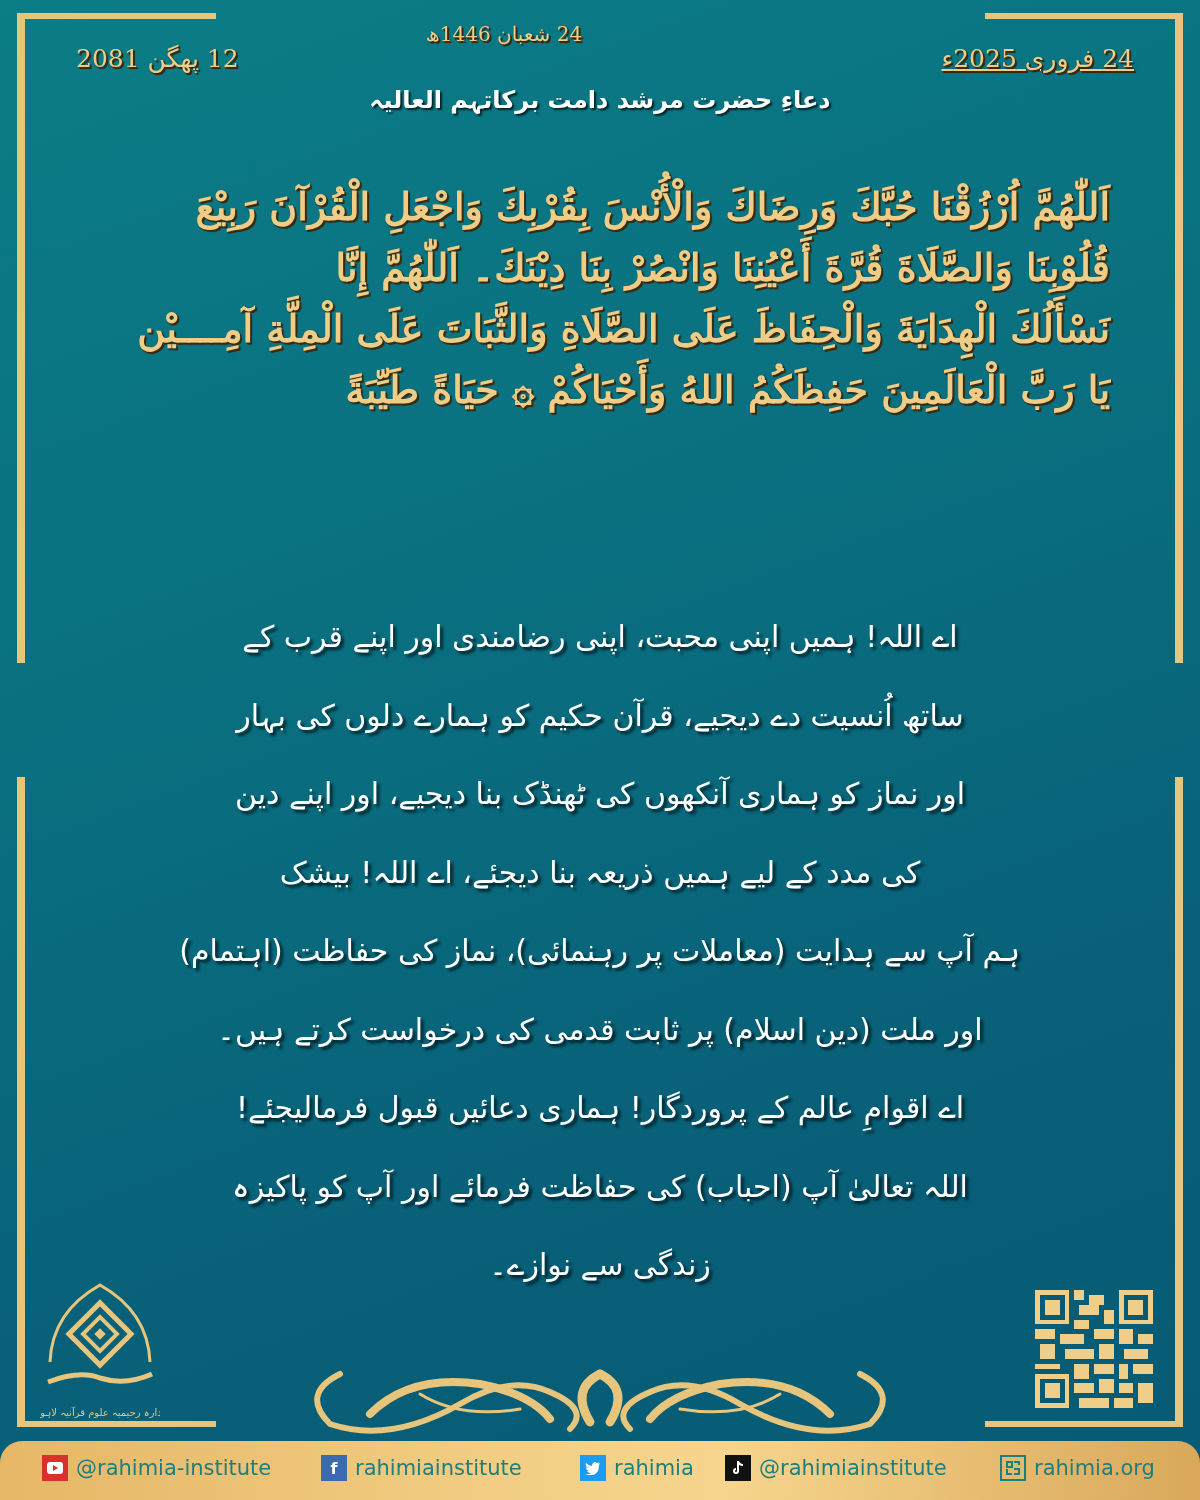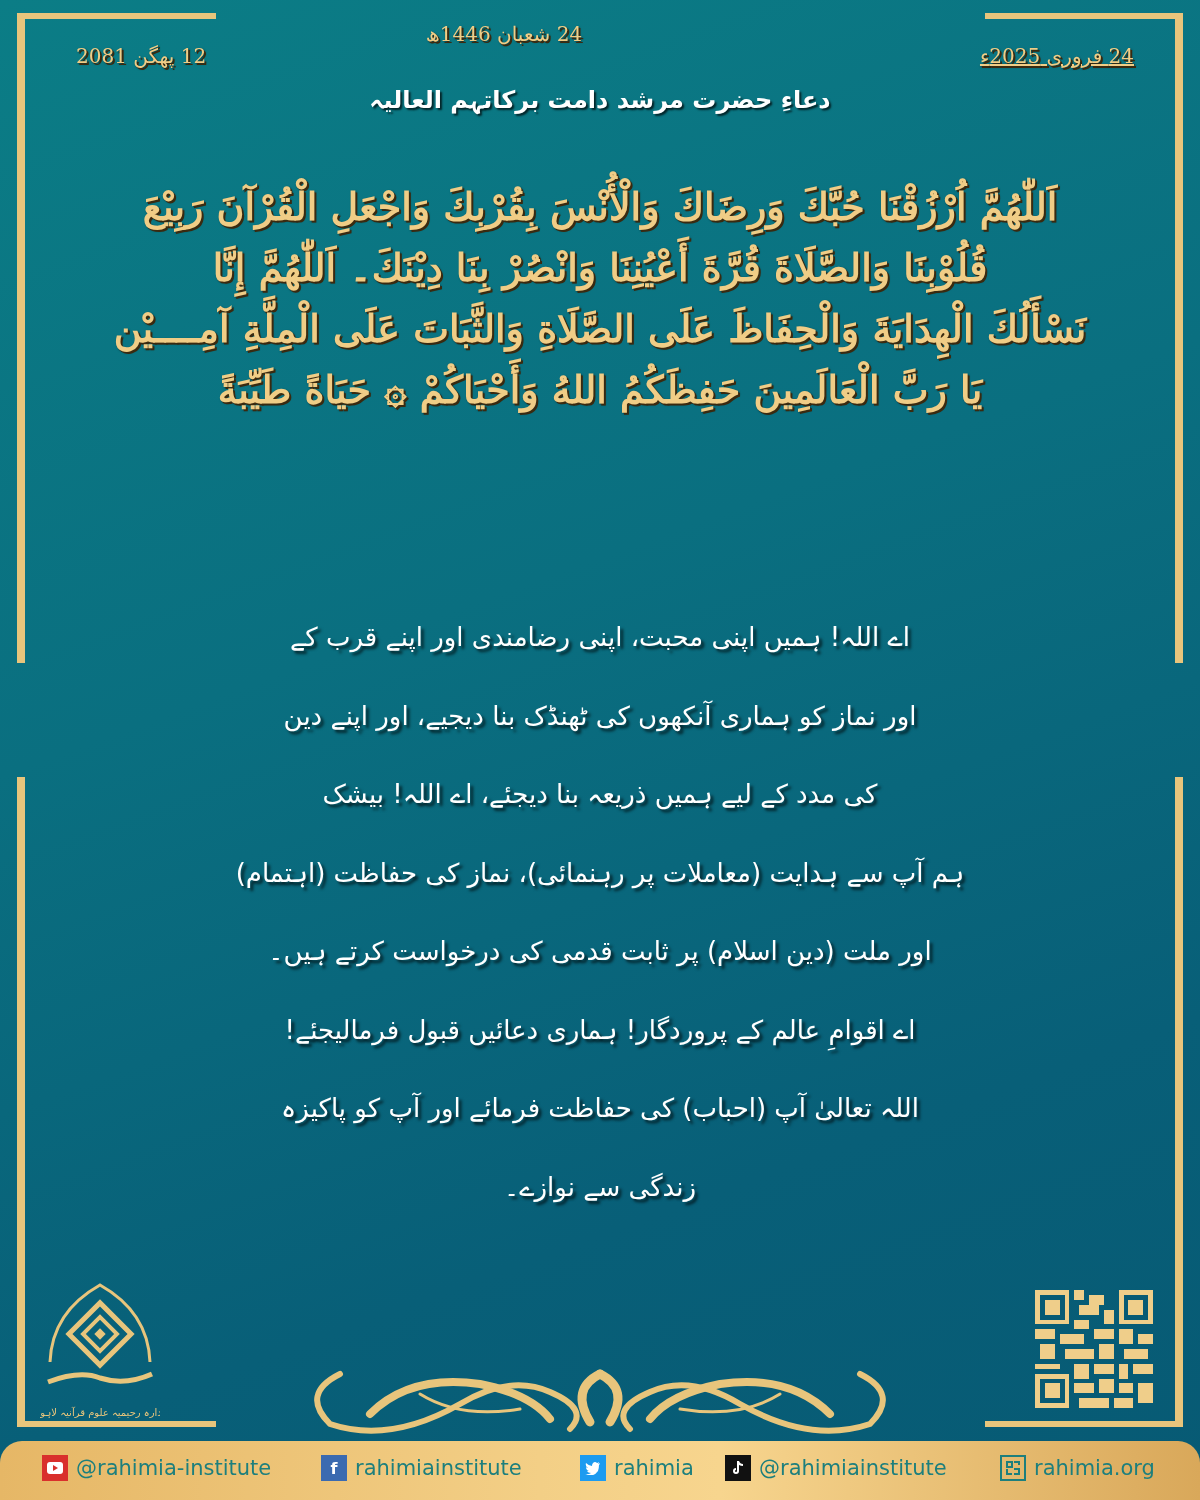--- a/index.html
+++ b/index.html
@@ -3,29 +3,29 @@
 <meta charset="utf-8">
 <style>
   html, body { margin: 0; padding: 0; }
   body {
     width: 1200px; height: 1500px; overflow: hidden; position: relative;
     background: linear-gradient(160deg, #0b7d86 0%, #0a6f80 40%, #085f78 75%, #075a74 100%);
     font-family: "DejaVu Sans", sans-serif;
   }
   .frame { position: absolute; background: #e8c57c; }
   .gold { color: #f0cd86; text-shadow: 2px 2px 0 #3a2a10, 1px 1px 2px rgba(0,0,0,.6); }
-  .date { position: absolute; top: 44px; font-family: "DejaVu Serif", serif; font-size: 20px; direction: rtl; }
+  .date { position: absolute; top: 44px; font-family: "DejaVu Serif", serif; font-size: 25px; direction: rtl; }
   .hijri { position: absolute; top: 22px; left: 0; width: 1008px; text-align: center; font-family: "DejaVu Serif", serif; font-size: 20px; direction: rtl; }
   .heading { position: absolute; top: 86px; left: 0; width: 1200px; text-align: center; direction: rtl;
     color: #fff; font-size: 24px; font-weight: bold; text-shadow: 2px 2px 2px rgba(0,0,0,.7); }
-  .arabic { position: absolute; top: 176px; left: 90px; width: 1020px; text-align: center; direction: rtl;
+  .arabic { position: absolute; top: 176px; left: 90px; width: 1020px; direction: rtl;
     font-family: "DejaVu Serif", serif; font-size: 38px; line-height: 61px; font-weight: bold; }
   .arabic div { white-space: nowrap; }
   .urdu { position: absolute; top: 598px; left: 180px; width: 840px; text-align: center; direction: rtl;
-    color: #ffffff; font-size: 26px; line-height: 78.5px; text-shadow: 3px 3px 3px rgba(0,0,0,.7); }
+    color: #ffffff; font-size: 30px; line-height: 78.5px; text-shadow: 3px 3px 3px rgba(0,0,0,.7); }
   .urdu div { white-space: nowrap; }
   .logo { position: absolute; left: 40px; top: 1282px; width: 120px; height: 150px; }
   .ornament { position: absolute; left: 300px; top: 1364px; width: 600px; height: 70px; }
   .qr { position: absolute; left: 1034px; top: 1290px; width: 120px; height: 118px; }
   .footer { position: absolute; left: 0; top: 1441px; width: 1200px; height: 59px;
     background: linear-gradient(90deg, #e6b766 0%, #f3cf86 45%, #f7d58e 60%, #d9a85a 100%);
     border-top-left-radius: 22px; border-top-right-radius: 22px;
     display: flex; align-items: center; }
   .social { position: absolute; top: 14px; display: flex; align-items: center; gap: 8px;
     font-family: "DejaVu Sans", sans-serif; font-size: 21px; color: #1d7f7d; }
@@ -51,20 +51,21 @@
 
 <div class="arabic gold">
   <div>اَللّٰهُمَّ اُرْزُقْنَا حُبَّكَ وَرِضَاكَ وَالْأُنْسَ بِقُرْبِكَ وَاجْعَلِ الْقُرْآنَ رَبِيْعَ</div>
   <div>قُلُوْبِنَا وَالصَّلَاةَ قُرَّةَ أَعْيُنِنَا وَانْصُرْ بِنَا دِيْنَكَ۔ اَللّٰهُمَّ إِنَّا</div>
   <div>نَسْأَلُكَ الْهِدَايَةَ وَالْحِفَاظَ عَلَى الصَّلَاةِ وَالثَّبَاتَ عَلَى الْمِلَّةِ آمِــــيْن</div>
   <div>يَا رَبَّ الْعَالَمِينَ حَفِظَكُمُ اللهُ وَأَحْيَاكُمْ ۞ حَيَاةً طَيِّبَةً</div>
 </div>
 
 <div class="urdu">
   <div>اے اللہ! ہمیں اپنی محبت، اپنی رضامندی اور اپنے قرب کے</div>
+  <div>ساتھ اُنسیت دے دیجیے، قرآن حکیم کو ہمارے دلوں کی بہار</div>
   <div>اور نماز کو ہماری آنکھوں کی ٹھنڈک بنا دیجیے، اور اپنے دین</div>
   <div>کی مدد کے لیے ہمیں ذریعہ بنا دیجئے، اے اللہ! بیشک</div>
   <div>ہم آپ سے ہدایت (معاملات پر رہنمائی)، نماز کی حفاظت (اہتمام)</div>
   <div>اور ملت (دین اسلام) پر ثابت قدمی کی درخواست کرتے ہیں۔</div>
   <div>اے اقوامِ عالم کے پروردگار! ہماری دعائیں قبول فرمالیجئے!</div>
   <div>اللہ تعالیٰ آپ (احباب) کی حفاظت فرمائے اور آپ کو پاکیزہ</div>
   <div>زندگی سے نوازے۔</div>
 </div>
 
 <div class="logo">

